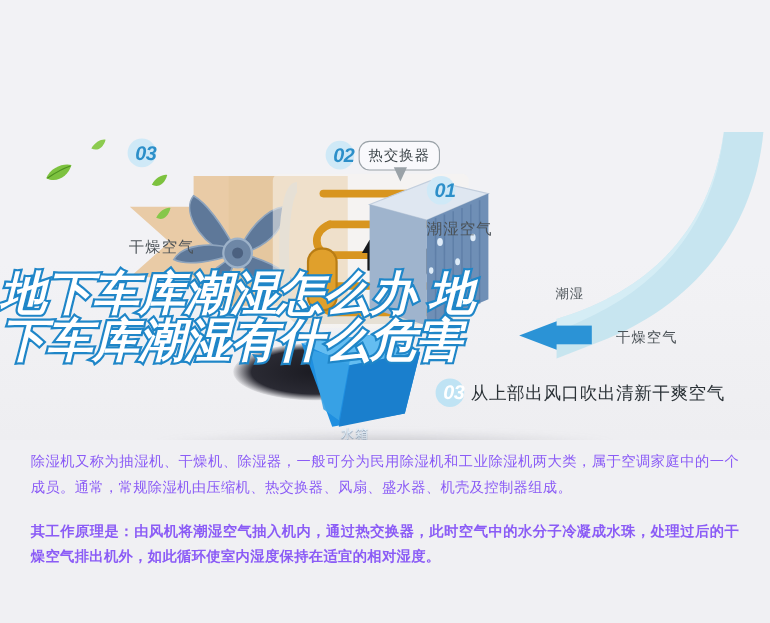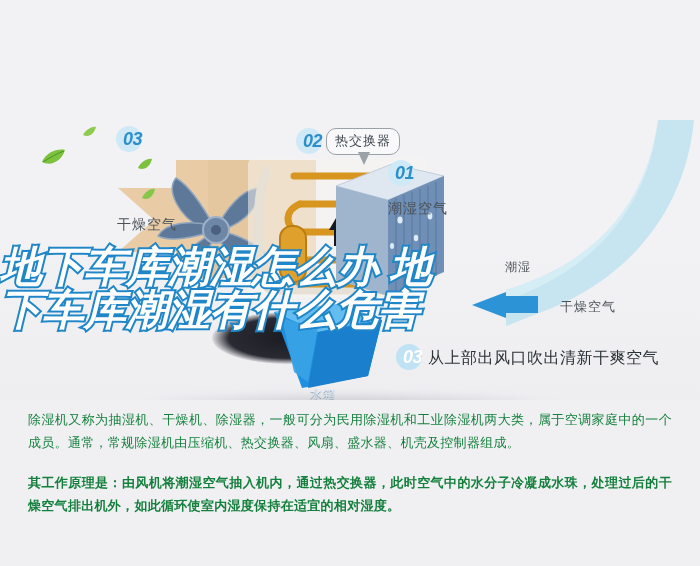--- a/index.html
+++ b/index.html
@@ -207,21 +207,21 @@
     position: absolute;
     left: 0;
     top: 408px;
     width: 700px;
   }
   #article p {
     margin: 0;
     padding: 0 28px;
     font-size: 13px;
     line-height: 23px;
-    color: #15803d;
+    color: #8b5cf6;
     letter-spacing: 0.3px;
     text-align: justify;
   }
   #article p.para-2 {
     margin-top: 17px;
     font-weight: 600;
   }
 </style>
 </head>
 <body>

